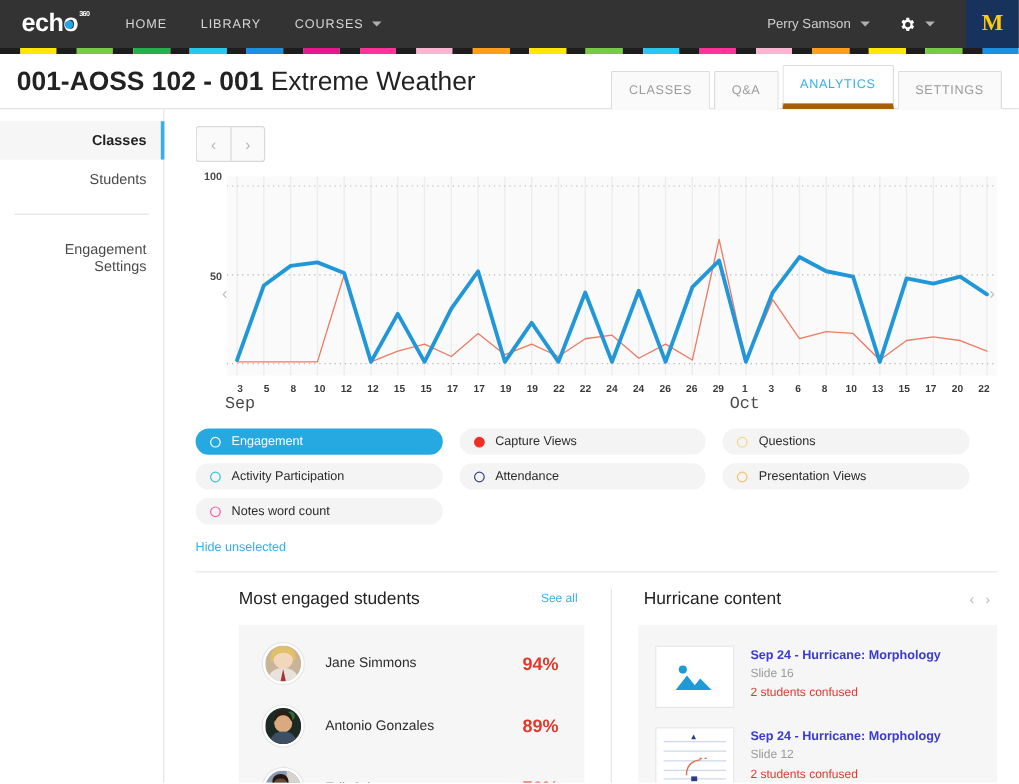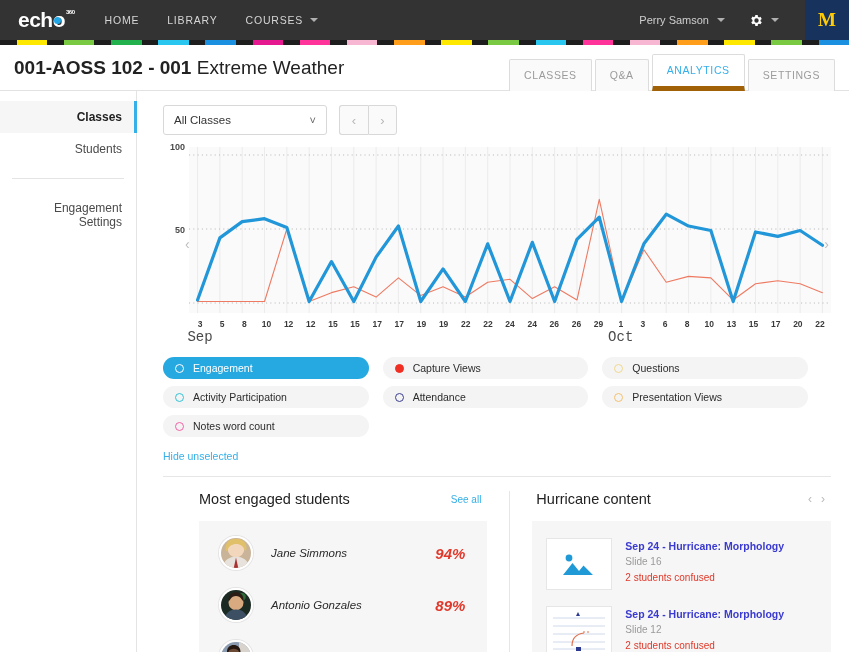--- a/index.html
+++ b/index.html
@@ -91,21 +91,21 @@
   
   .titlebar {
     height: 46px;
     display: flex;
     align-items: center;
     padding: 0 14px 0 14px;
     background: #ffffff;
     border-bottom: 1px solid #e2e2e2;
     position: relative;
   }
-  .course-title { font-size: 19px; color: #222; }
+  .course-title { font-size: 22px; color: #222; }
   .course-title b { font-weight: 700; }
   .course-title span.light { font-weight: 400; }
   .tabs { margin-left: auto; display: flex; align-items: flex-end; gap: 3px; height: 100%; padding-bottom: 0; }
   .tab {
     border: 1px solid #dcdcdc;
     border-bottom: none;
     background: #fafafa;
     color: #9b9b9b;
     font-size: 10.5px;
     letter-spacing: 0.6px;
@@ -273,21 +273,20 @@
   .students {
     margin-top: 14px;
     margin-left: 36px;
     background: #f6f6f6;
     padding: 6px 0 6px 0;
   }
   .student {
     display: flex; align-items: center;
     padding: 9px 22px 9px 20px;
     cursor: pointer;
-    font-style: italic;
   }
   .avatar {
     width: 34px; height: 34px;
     border-radius: 50%;
     flex-shrink: 0;
     border: 2px solid #ffffff;
     box-shadow: 0 0 0 1px #e4e4e4;
     overflow: hidden;
     position: relative;
   }
@@ -416,24 +415,20 @@
     <div class="side-divider"></div>
     <div class="side-item">
       <span>Engagement Settings</span>
     </div>
   </div>
 
   <div class="content">
 
     
     <div class="filterrow">
-      <div class="select">
-        <span>All Classes</span>
-        <span class="chev">˅</span>
-      </div>
       <div class="navbtns">
         <div class="navbtn">‹</div>
         <div class="navbtn">›</div>
       </div>
     </div>
 
     
     <div class="chartzone">
       <div class="chart-flex">
         <div class="ylabels">

